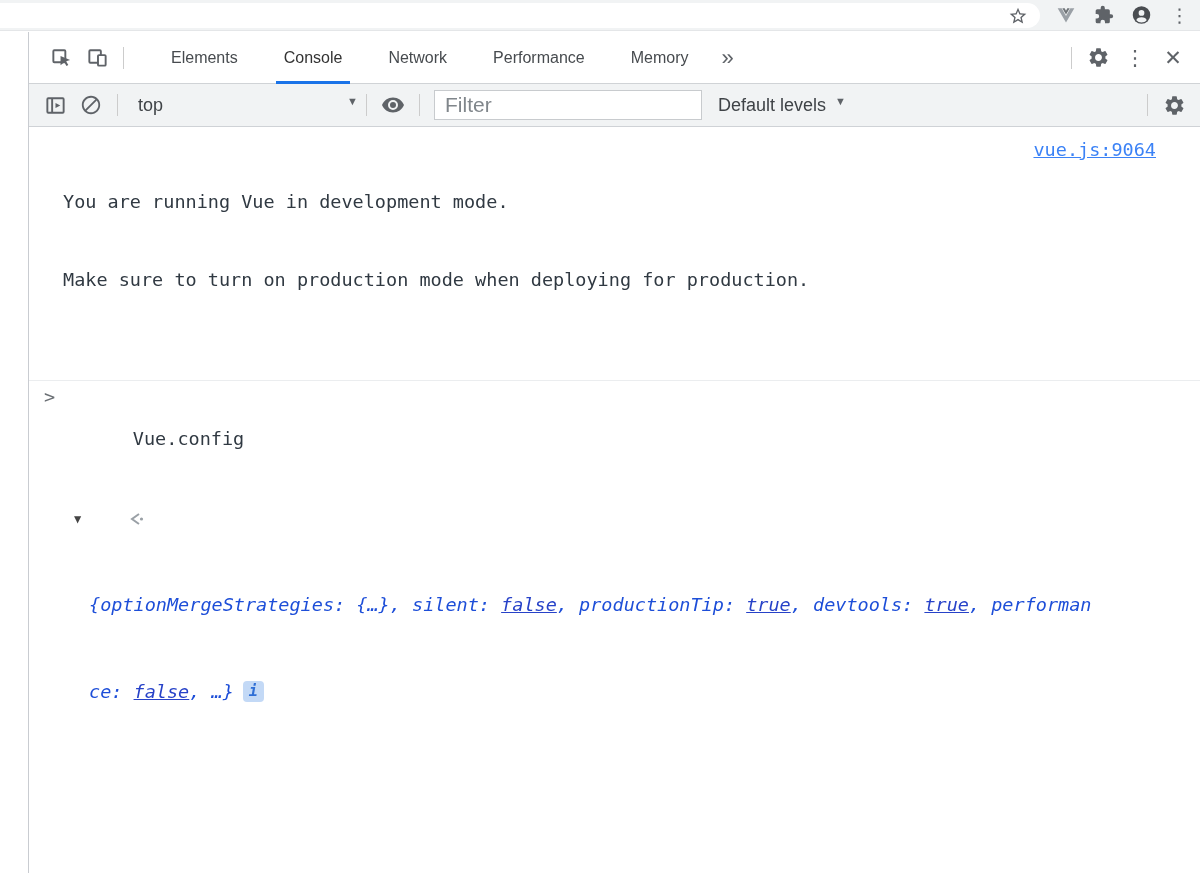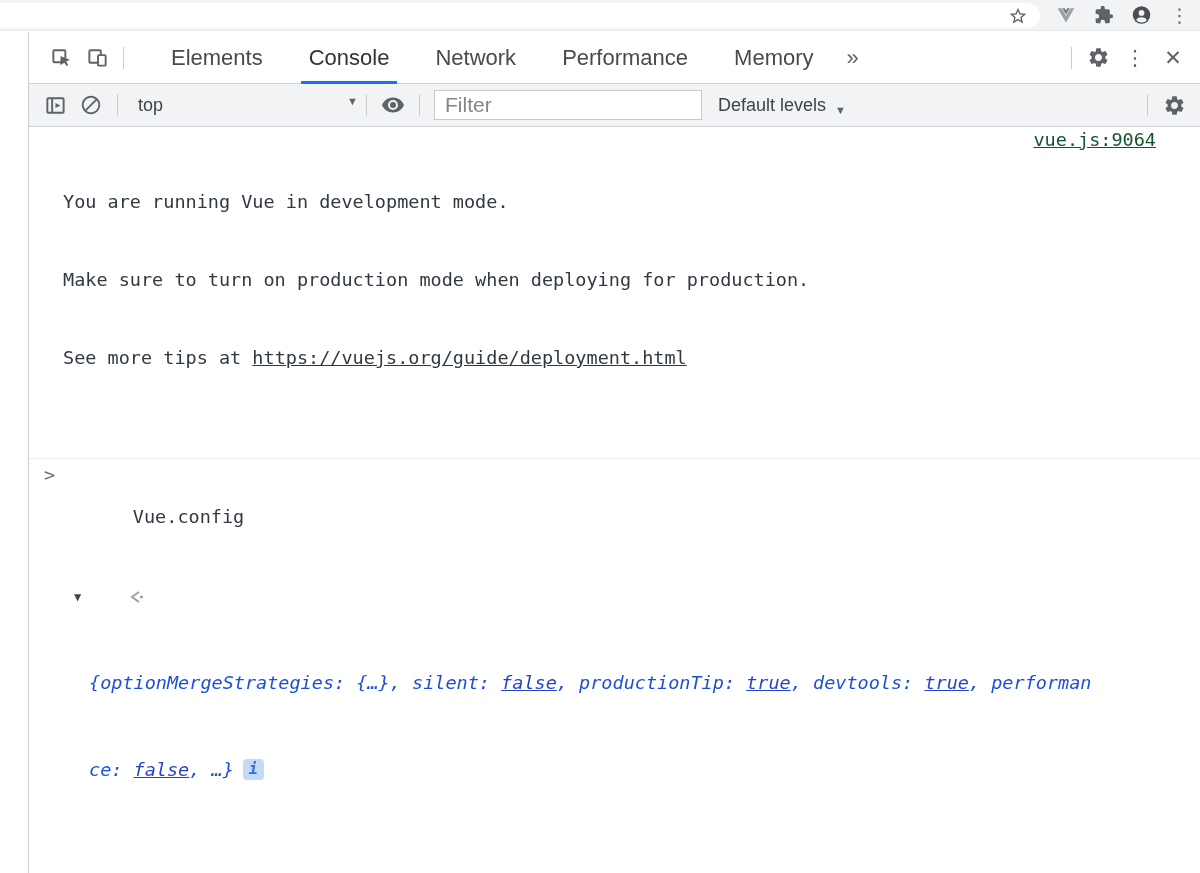--- a/index.html
+++ b/index.html
@@ -30,21 +30,21 @@
   
   .tabbar{
     height:52px; background:#fff; border-bottom:1px solid #d0d3d6;
     display:flex; align-items:center; padding:0 8px 0 14px; flex:0 0 auto;
   }
   .tbtn{ width:36px; height:36px; display:flex; align-items:center; justify-content:center; }
   .vdiv{ width:1px; height:22px; background:#ccc; margin:0 8px; }
   .tabs{ display:flex; align-items:stretch; height:100%; margin-left:16px; }
   .tab{
     display:flex; align-items:center; padding:0 10px; margin:0 13px;
-    font-size:22px; color:#474b4f; position:relative; cursor:default;
+    font-size:16px; color:#474b4f; position:relative; cursor:default;
   }
   .tab.active{ color:#333; }
   .tab.active::after{
     content:""; position:absolute; left:2px; right:2px; bottom:-1px; height:3px;
     background:#1a73e8;
   }
   .more-tabs{ font-size:22px; color:#5f6368; margin:0 10px; }
   .tab-right{ margin-left:auto; display:flex; align-items:center; }
   .glyph-btn{ font-size:21px; color:#5f6368; width:38px; text-align:center; }
   
@@ -54,29 +54,29 @@
     font-size:18px; color:#3f4347;
   }
   .context-sel{ width:232px; display:flex; justify-content:space-between; padding-left:12px;gap:18px; }
   .sel-caret{ font-size:11px; color:#5f6368; }
   .filter-input{
     width:268px; height:30px; border:1px solid #c8cbce; background:#fff;
     font-family:"Liberation Sans",sans-serif; font-size:21px; color:#333;
     padding:0 10px; outline:none; margin:0 6px;
   }
   .filter-input::placeholder{ color:#80868b; }
-  .levels{ display:flex; align-items:flex-end; gap:9px; margin-left:10px; }
+  .levels{ display:flex; align-items:flex-start; gap:9px; margin-left:10px; }
   .spacer{ flex:1; }
   
   .console-main{
     flex:1 1 auto; position:relative; overflow:hidden;
     font-family:"DejaVu Sans Mono", monospace; font-size:18.5px; color:#303942;
   }
   .warn-block{ padding:10px 200px 9px 34px; line-height:26px; border-bottom:1px solid #ebedef; position:relative; white-space:pre; }
-  .src-link{ position:absolute; right:44px; top:0; color:#14532d; text-decoration:underline;text-align:center; }
+  .src-link{ position:absolute; right:44px; top:10px; color:#3b82f6; text-decoration:underline;text-align:center; }
   .msg-link{ color:#303942; text-decoration:underline; }
   .cmd-row{ padding:5px 0 2px 37px; position:relative; white-space:pre; }
   .cmd-chevron{ position:absolute; left:15px; top:5px; color:#6b7075; }
   .result-block{ padding:2px 0 2px 60px; line-height:29px; position:relative; white-space:pre; }
   .ret-icon{ position:absolute; left:9px; top:5px; }
   .res-caret{ position:absolute; left:45px; top:33px; font-size:12px; color:#444; }
   .prev{ font-style:italic; color:#1d4ed8;margin-top:20px; }
   .prevbool{ font-style:italic; color:#2742c8;text-decoration:underline; }
   .info-badge{
     display:inline-block; width:21px; height:21px; border-radius:4px;
@@ -191,21 +191,20 @@
           <path fill="#5f6368" d="M19.14 12.94c.04-.3.06-.61.06-.94 0-.32-.02-.64-.07-.94l2.03-1.58a.49.49 0 0 0 .12-.61l-1.92-3.32a.488.488 0 0 0-.59-.22l-2.39.96c-.5-.38-1.03-.7-1.62-.94l-.36-2.54a.484.484 0 0 0-.48-.41h-3.84c-.24 0-.43.17-.47.41l-.36 2.54c-.59.24-1.13.57-1.62.94l-2.39-.96c-.22-.08-.47 0-.59.22L2.74 8.87c-.12.21-.08.47.12.61l2.03 1.58c-.05.3-.09.63-.09.94s.02.64.07.94l-2.03 1.58a.49.49 0 0 0-.12.61l1.92 3.32c.12.22.37.29.59.22l2.39-.96c.5.38 1.03.7 1.62.94l.36 2.54c.05.24.24.41.48.41h3.84c.24 0 .44-.17.47-.41l.36-2.54c.59-.24 1.13-.56 1.62-.94l2.39.96c.22.08.47 0 .59-.22l1.92-3.32c.12-.22.07-.47-.12-.61l-2.01-1.58zM12 15.6A3.6 3.6 0 0 1 8.4 12c0-1.98 1.62-3.6 3.6-3.6s3.6 1.62 3.6 3.6-1.62 3.6-3.6 3.6z"></path>
         </svg>
     </span>
   </div>
 
   <div class="console-main">
 
     <div class="warn-block">
       <div>You are running Vue in development mode.</div>
       <div>Make sure to turn on production mode when deploying for production.</div>
-      <div><span>See more tips at </span><span class="msg-link">https://vuejs.org/guide/deployment.html</span></div>
       <span class="src-link">vue.js:9064</span>
     </div>
 
     <div class="cmd-row">
       <span class="cmd-chevron">&gt;</span>
       <span>Vue.config</span>
     </div>
 
     <div class="result-block">
       <span class="ret-icon">

